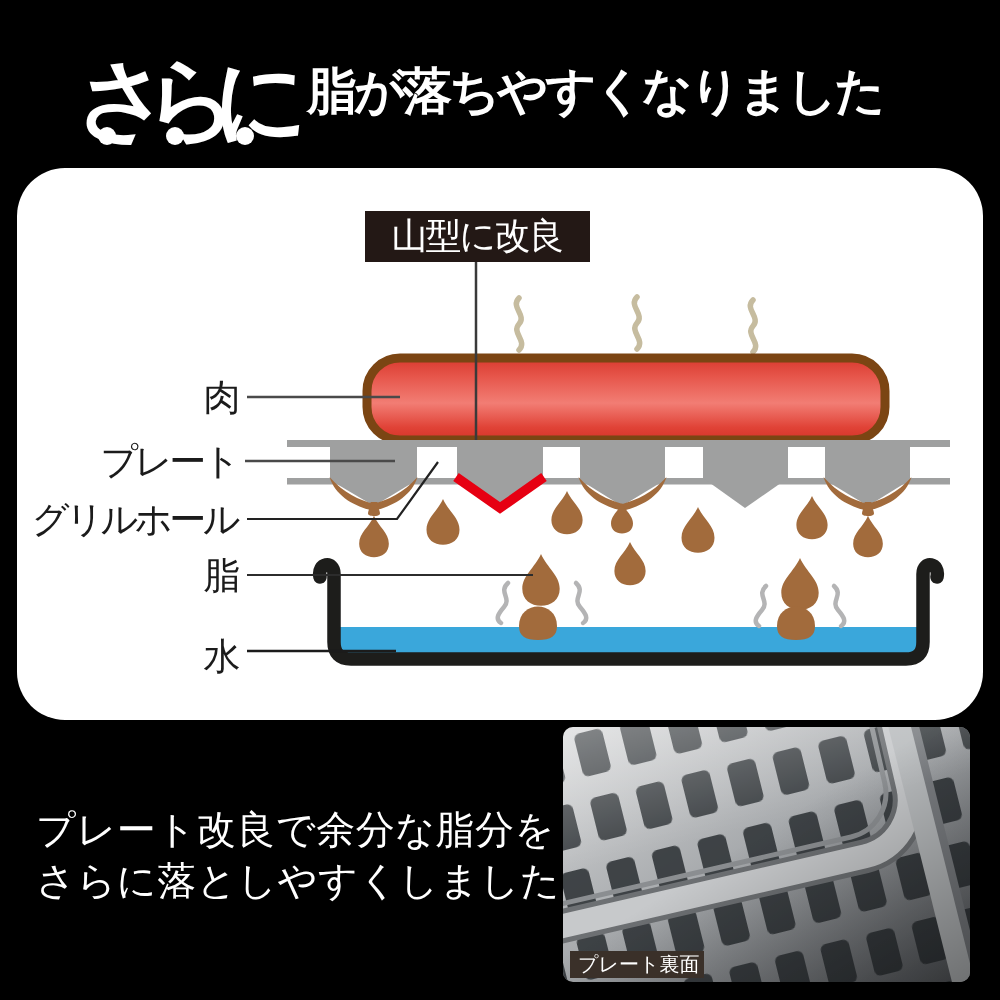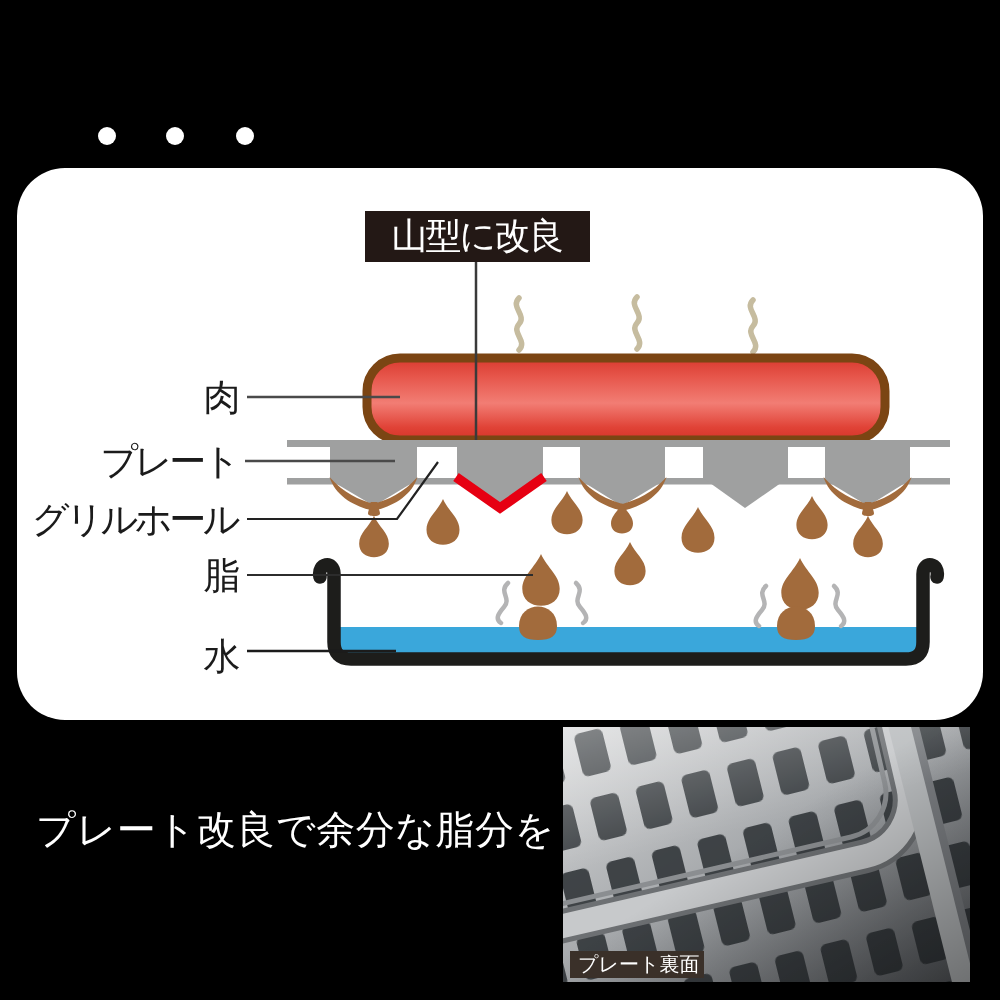--- a/index.html
+++ b/index.html
@@ -19,33 +19,35 @@
   svg.diagram{position:absolute;left:17px;top:168px;}
   svg text{font-family:"Liberation Sans","DejaVu Sans",sans-serif;}
   .side-label{font-size:37px;font-weight:500;fill:#1b1b1b;letter-spacing:-3.5px;}
   .callout-text{font-size:36px;font-weight:500;fill:#ffffff;letter-spacing:-2px;}
 
   
   .footer-text{position:absolute;left:36px;top:804px;color:#fff;font-size:39px;
                font-weight:500;line-height:51px;letter-spacing:0.5px;white-space:nowrap;}
 
   
-  .photo{position:absolute;left:563px;top:727px;width:407px;height:255px;overflow:hidden;}
+  .photo{position:absolute;left:563px;top:727px;width:407px;height:255px;overflow:hidden;border-radius:10px;}
   .photo-caption{position:absolute;left:7px;top:224px;width:134px;height:27px;background:#3a3029;
                  color:#fff;font-size:20px;line-height:27px;padding-left:8px;letter-spacing:0px;
                  box-sizing:border-box;white-space:nowrap;}
 </style>
 </head>
 <body>
 
 <div class="stage">
 
+  <div class="header-title">さらに</div>
   <div class="emph-dot dot1"></div>
   <div class="emph-dot dot2"></div>
   <div class="emph-dot dot3"></div>
+  <div class="header-subtitle">脂が落ちやすくなりました</div>
 
   <div class="panel"></div>
 
   <svg class="diagram" width="966" height="552" viewBox="17 168 966 552">
     <defs>
       <linearGradient id="meatG" x1="0" y1="0" x2="0" y2="1">
         <stop offset="0" stop-color="#d93a2f"></stop>
         <stop offset="0.22" stop-color="#e6554a"></stop>
         <stop offset="0.55" stop-color="#f27d74"></stop>
         <stop offset="0.85" stop-color="#e04236"></stop>
@@ -130,20 +132,21 @@
 
     <text x="237" y="410" text-anchor="end" class="side-label">肉</text>
     <text x="237" y="474" text-anchor="end" class="side-label">プレート</text>
     <text x="237" y="532" text-anchor="end" class="side-label">グリルホール</text>
     <text x="237" y="588" text-anchor="end" class="side-label">脂</text>
     <text x="237" y="669" text-anchor="end" class="side-label">水</text>
   </svg>
 
   <div class="footer-text">
     <div>プレート改良で余分な脂分を</div>
+    <div>さらに落としやすくしました</div>
   </div>
 
   <div class="photo">
     <svg width="407" height="255" viewBox="0 0 407 255">
       <defs>
         <linearGradient id="metalBg" x1="0" y1="0" x2="1" y2="1">
           <stop offset="0" stop-color="#d8d9da"></stop>
           <stop offset="0.5" stop-color="#a3a6a9"></stop>
           <stop offset="1" stop-color="#54575b"></stop>
         </linearGradient>

